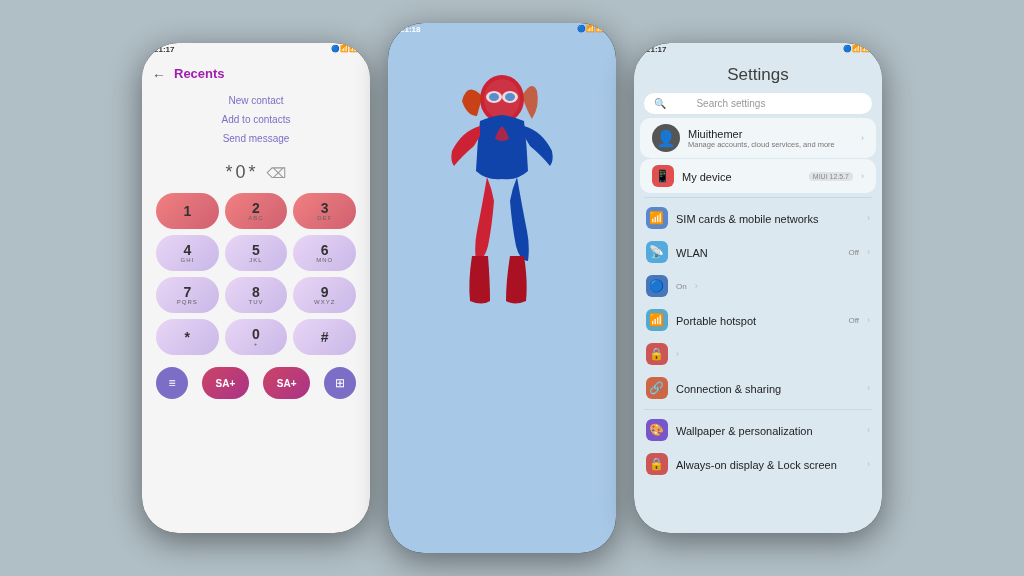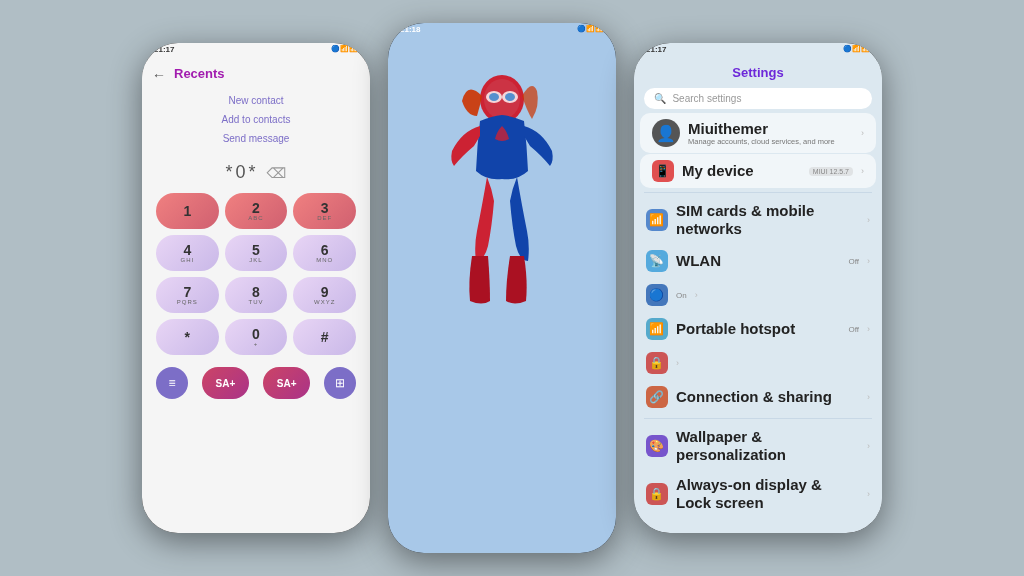--- a/index.html
+++ b/index.html
@@ -194,41 +194,42 @@
     }
 
     
     .settings-screen {
       flex: 1;
       background: #dce8f0;
       overflow: hidden;
     }
     .settings-title {
       text-align: center;
-      font-size: 13px;
-      font-weight: 700;
-      color: #6d28d9;
+      font-size: 17px;
+      font-weight: 400;
+      color: #404040;
       padding: 4px 8px;
     }
     .search-bar {
       margin: 4px 10px;
       background: white;
       border-radius: 16px;
       padding: 5px 10px;
       display: flex;
       align-items: center;
       gap: 6px;
     }
     .search-icon-s {
       font-size: 10px;
       color: #aaa;
     }
     .search-text {
       font-size: 10px;
       color: #999;
+      margin-left: 24px;
     }
     .settings-section {
       margin-bottom: 4px;
     }
     .settings-row {
       display: flex;
       align-items: center;
       padding: 6px 12px;
       background: transparent;
       gap: 8px;
@@ -256,22 +257,22 @@
       display: flex;
       align-items: center;
       justify-content: center;
       font-size: 14px;
       flex-shrink: 0;
     }
     .s-text-block {
       flex: 1;
     }
     .s-title {
-      font-size: 15px;
-      font-weight: 700;
+      font-size: 11px;
+      font-weight: 400;
       color: #222;
     }
     .s-sub {
       font-size: 7.5px;
       color: #777;
     }
     .s-badge {
       font-size: 7px;
       color: #888;
       background: rgba(200,200,200,0.4);

